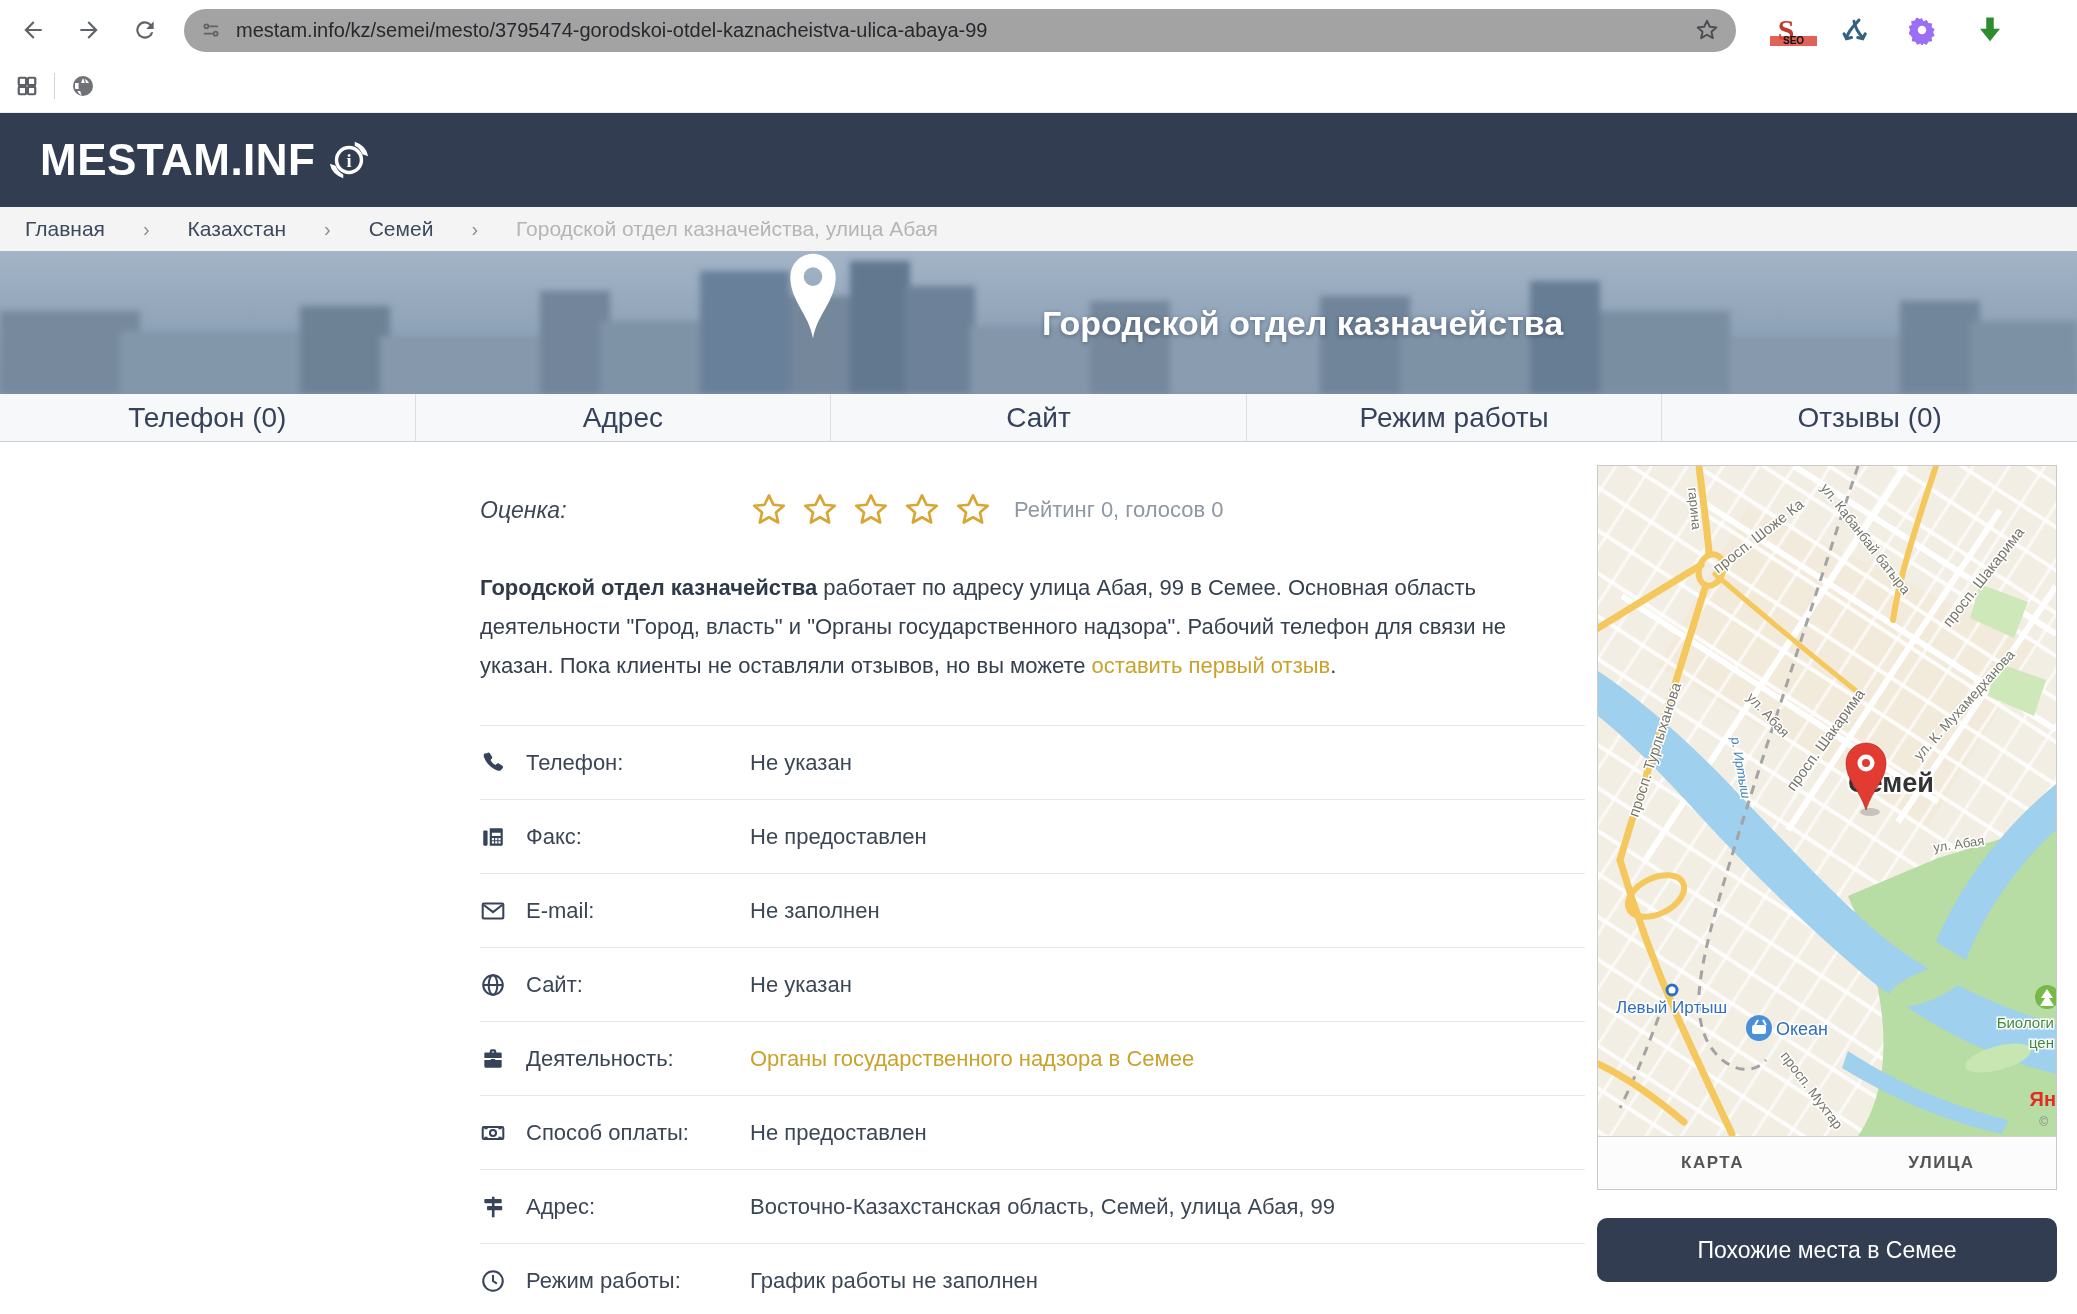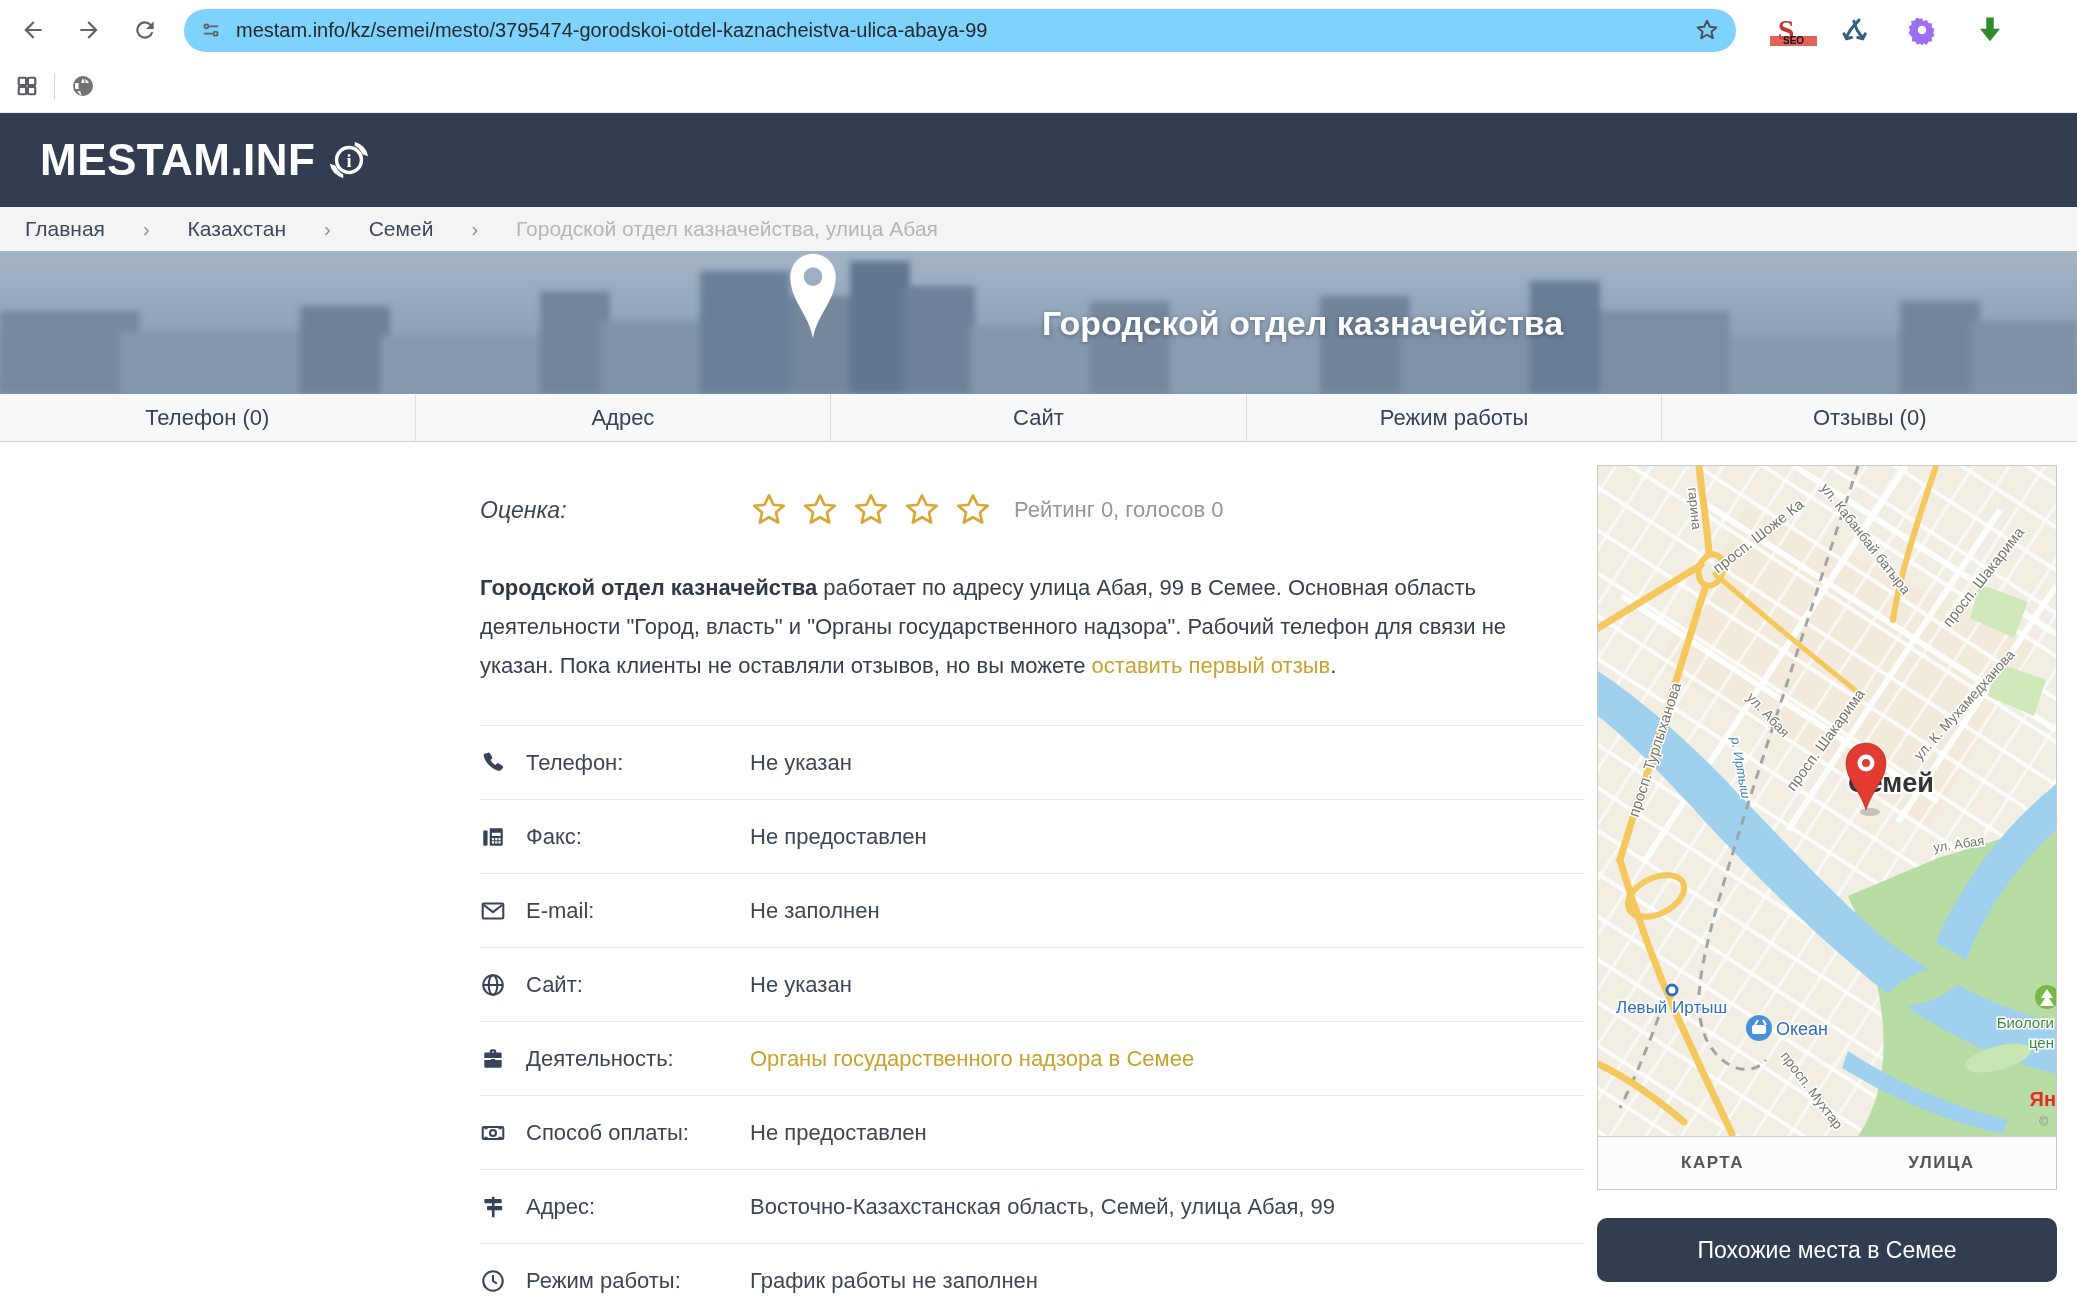--- a/index.html
+++ b/index.html
@@ -2,21 +2,21 @@
 <html><head>
 <meta charset="utf-8">
 <style>
   html,body{margin:0;padding:0;background:#fff;}
   body{width:2077px;height:1314px;overflow:hidden;font-family:"Liberation Sans",sans-serif;-webkit-font-smoothing:antialiased;}
   .screen{width:2077px;height:1314px;position:relative;background:#fff;}
 
   
   .toolbar{height:60px;display:flex;align-items:center;background:#fff;padding-left:16px;box-sizing:border-box;}
   .nav-ic{width:34px;height:34px;display:flex;align-items:center;justify-content:center;margin-right:22px;color:#5f6368;cursor:pointer;}
-  .omnibox{width:1552px;height:43px;border-radius:22px;background:#7dd3fc;display:flex;align-items:center;padding:0 16px;box-sizing:border-box;justify-content:flex-end;}
+  .omnibox{width:1552px;height:43px;border-radius:22px;background:#a3a3a3;display:flex;align-items:center;padding:0 16px;box-sizing:border-box;justify-content:flex-end;}
   .omni-url{font-size:20px;color:#27292e;margin-left:14px;white-space:nowrap;overflow:hidden;}
   .omni-star{margin-left:auto;color:#444;display:flex;}
   .ext{margin-left:32px;display:flex;align-items:center;justify-content:center;width:36px;height:36px;cursor:pointer;position:relative;}
   .seo-s{color:#c0392b;font-weight:bold;font-size:30px;font-family:"Liberation Serif",serif;line-height:1;}
   .seo-sub{position:absolute;bottom:2px;left:2px;font-size:10px;font-weight:bold;color:#111;background:rgba(220,70,60,.85);padding:0 13px;line-height:1;}
   .bookmarks{height:52px;display:flex;align-items:center;padding-left:16px;border-bottom:1px solid #ececec;background:#fff;}
   .bm-sep{width:1px;height:26px;background:#d4d4d4;margin:0 16px;}
 
   
   .site-header{height:94px;background:#323d52;display:flex;align-items:center;padding-left:40px;}
@@ -30,21 +30,21 @@
   .crumb-cur{color:#b5b5b5;}
 
   
   .hero{height:143px;position:relative;overflow:hidden;background:linear-gradient(180deg,#a3b4c6 0%,#8fa3b8 55%,#8298ae 100%);}
   .hero svg.bg{position:absolute;left:0;top:0;filter:blur(3px);}
   .hero-pin{position:absolute;left:782px;top:-14px;}
   .hero-title{position:absolute;left:1042px;top:50%;transform:translateY(-50%);color:#fff;font-size:34px;font-weight:bold;text-shadow:0 1px 4px rgba(30,40,60,.45);white-space:nowrap;}
 
   
   .tabs{height:47px;display:flex;background:#f7f8f9;border-bottom:1px solid #cfcfcf;}
-  .tab{flex:1;display:flex;align-items:center;justify-content:center;font-size:22px;color:#35425a;border-right:1px solid #dedede;cursor:pointer;box-sizing:border-box;}
+  .tab{flex:1;display:flex;align-items:center;justify-content:center;font-size:28px;color:#35425a;border-right:1px solid #dedede;cursor:pointer;box-sizing:border-box;}
   .tab:last-child{border-right:none;}
 
   
   .content{display:flex;align-items:flex-start;padding-left:480px;background:#fff;}
   .main{width:1105px;}
   .rating-row{margin-top:40px;height:56px;display:flex;align-items:center;}
   .rating-label{width:270px;font-size:23px;color:#3a4656;font-style:italic;}
   .stars{display:flex;gap:13px;}
   .star{display:flex;cursor:pointer;}
   .rating-sum{margin-left:22px;font-size:22px;color:#8f97a1;}

